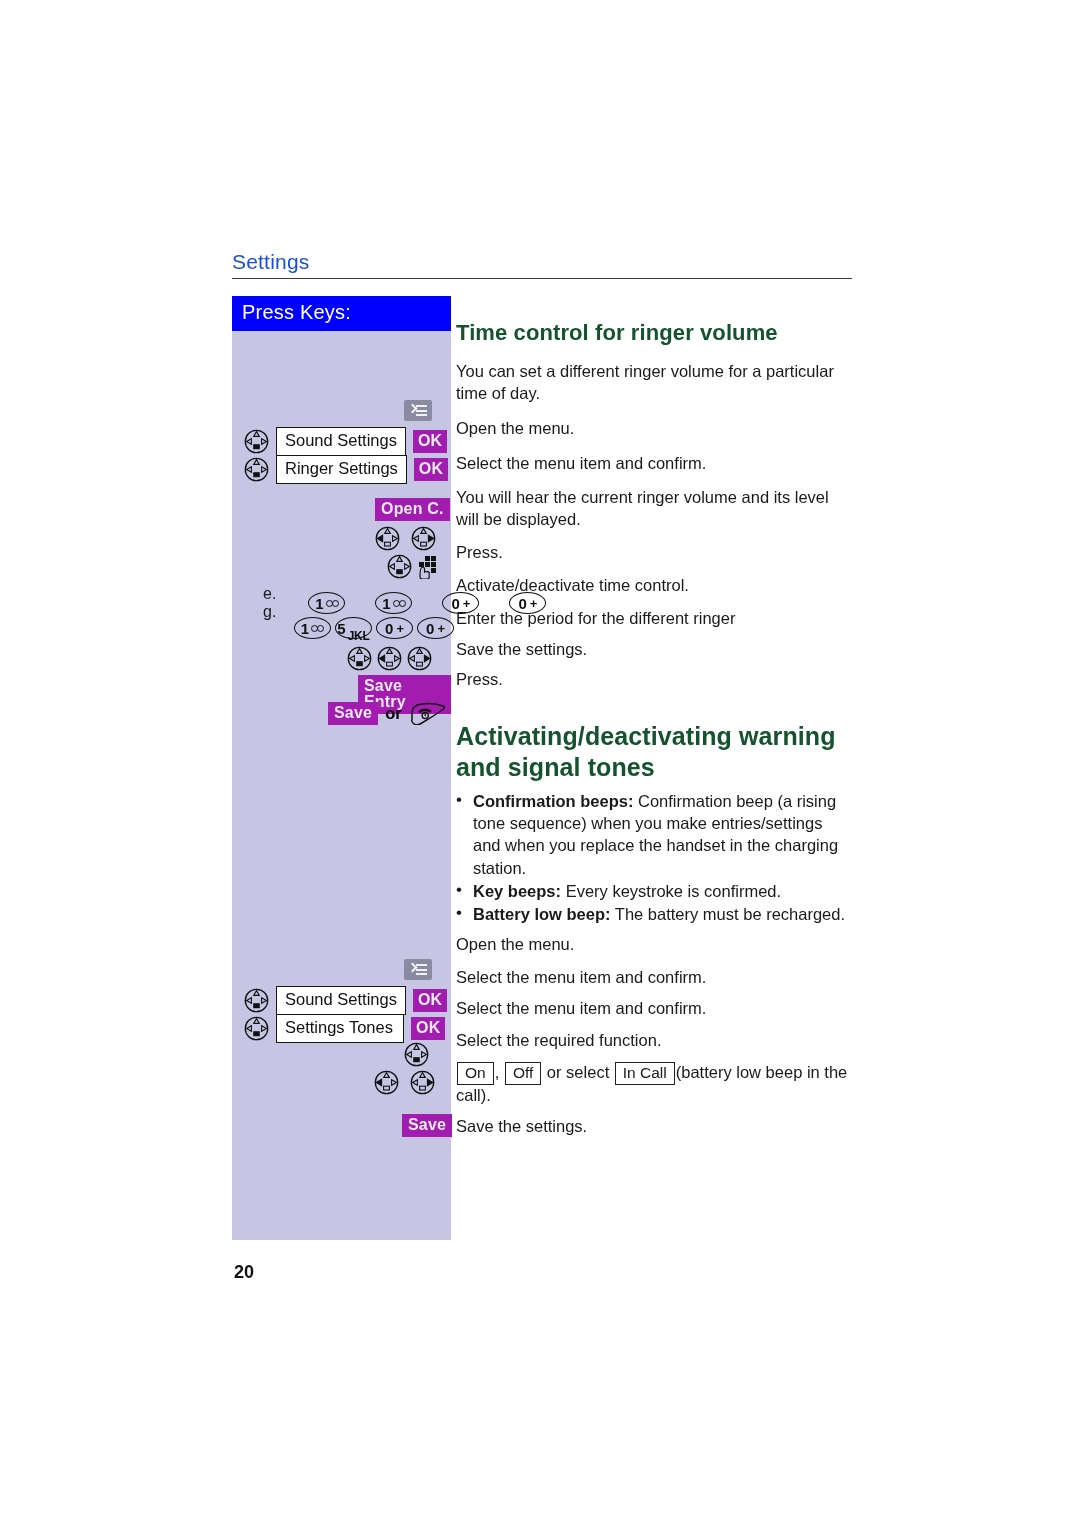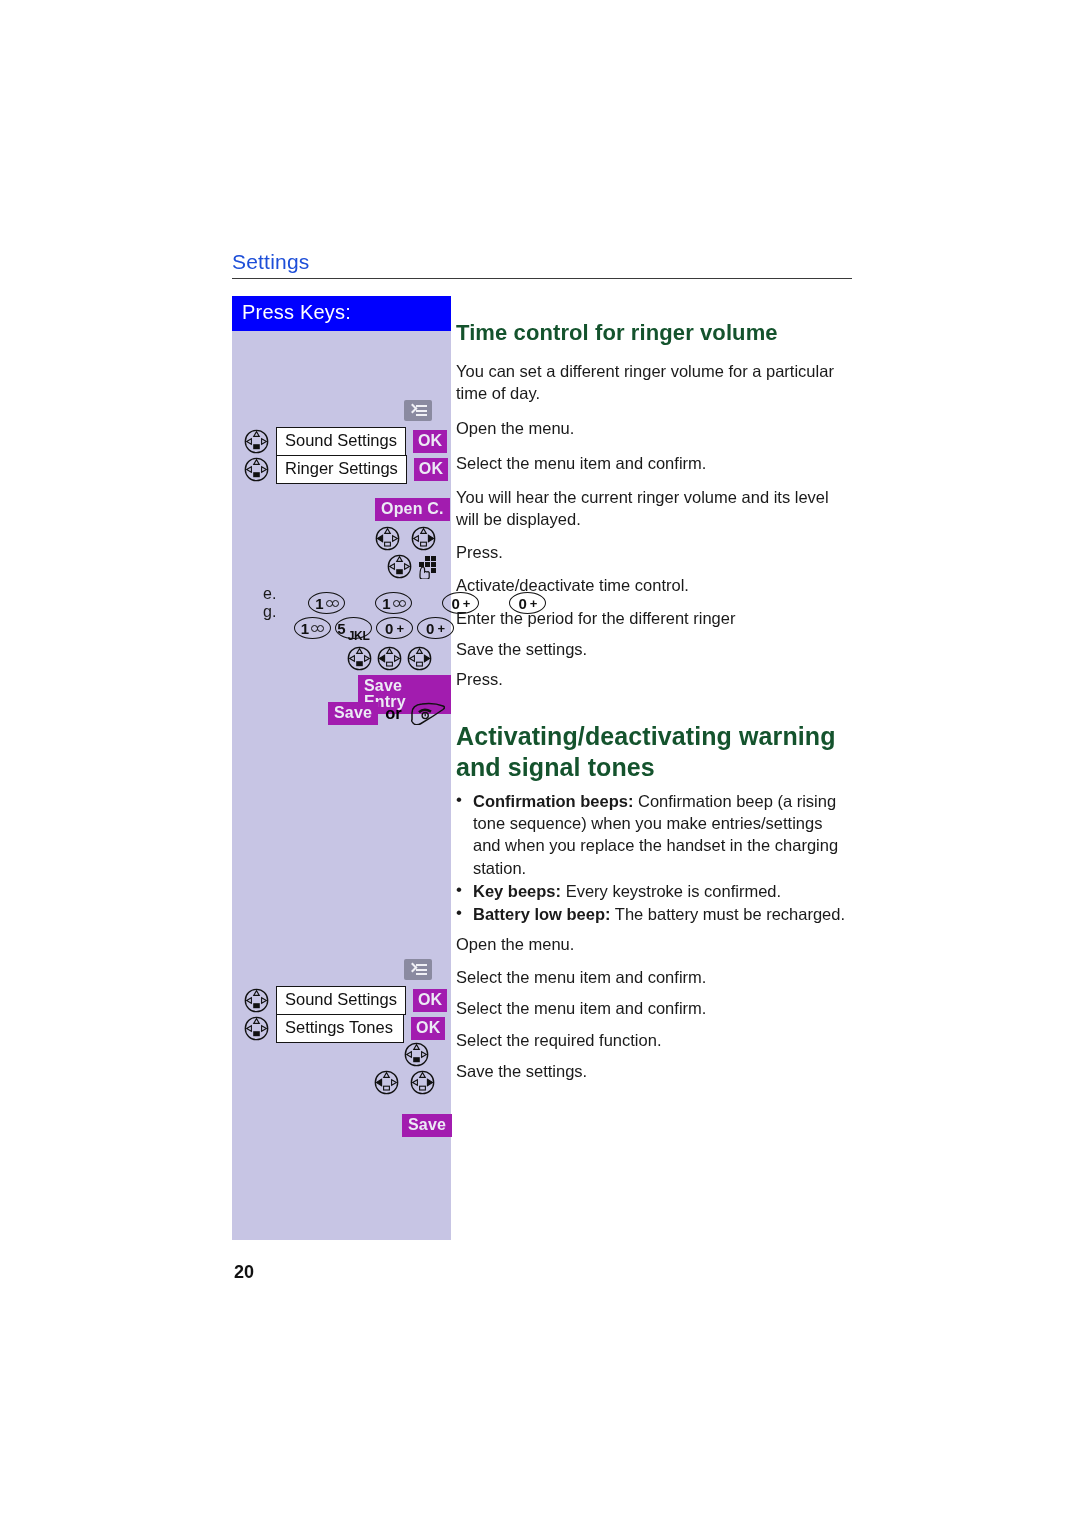--- a/index.html
+++ b/index.html
@@ -432,20 +432,26 @@
         <li>
           <span class="b">Battery low beep:</span><span> The battery must be recharged.</span>
         </li>
       </ul>
 
       <p class="para" style="margin-top:9px;">Open the menu.</p>
       <p class="para" style="margin-top:11px;">Select the menu item and confirm.</p>
       <p class="para" style="margin-top:10px;">Select the menu item and confirm.</p>
       <p class="para" style="margin-top:10px;">Select the required function.</p>
 
+      <p class="para" style="margin-top:10px;">
+        <span class="inbtn">On</span><span>,</span>
+        <span class="inbtn">Off</span>
+        <span>or select</span>
+        <span class="inbtn">In Call</span><span>(battery low beep in the call).</span>
+      </p>
 
       <p class="para" style="margin-top:9px;">Save the settings.</p>
     </div>
 
   </div>
 
   <div class="pageno">20</div>
 </div>
 
 </body></html>

